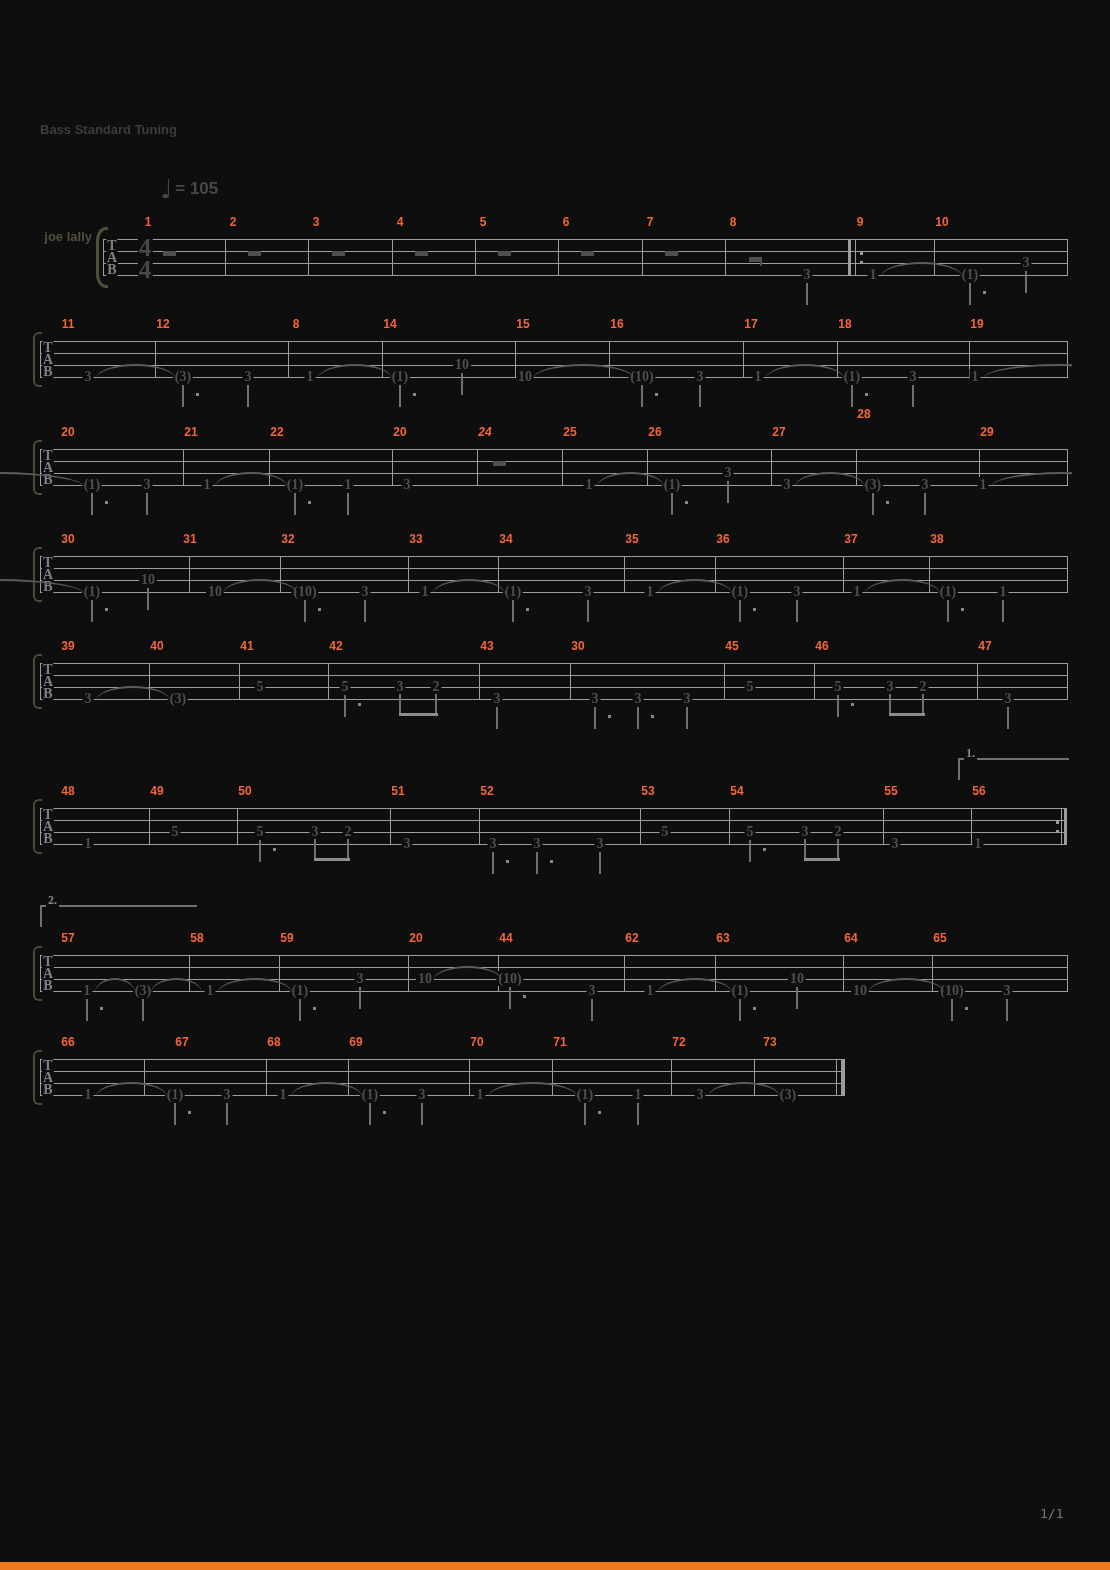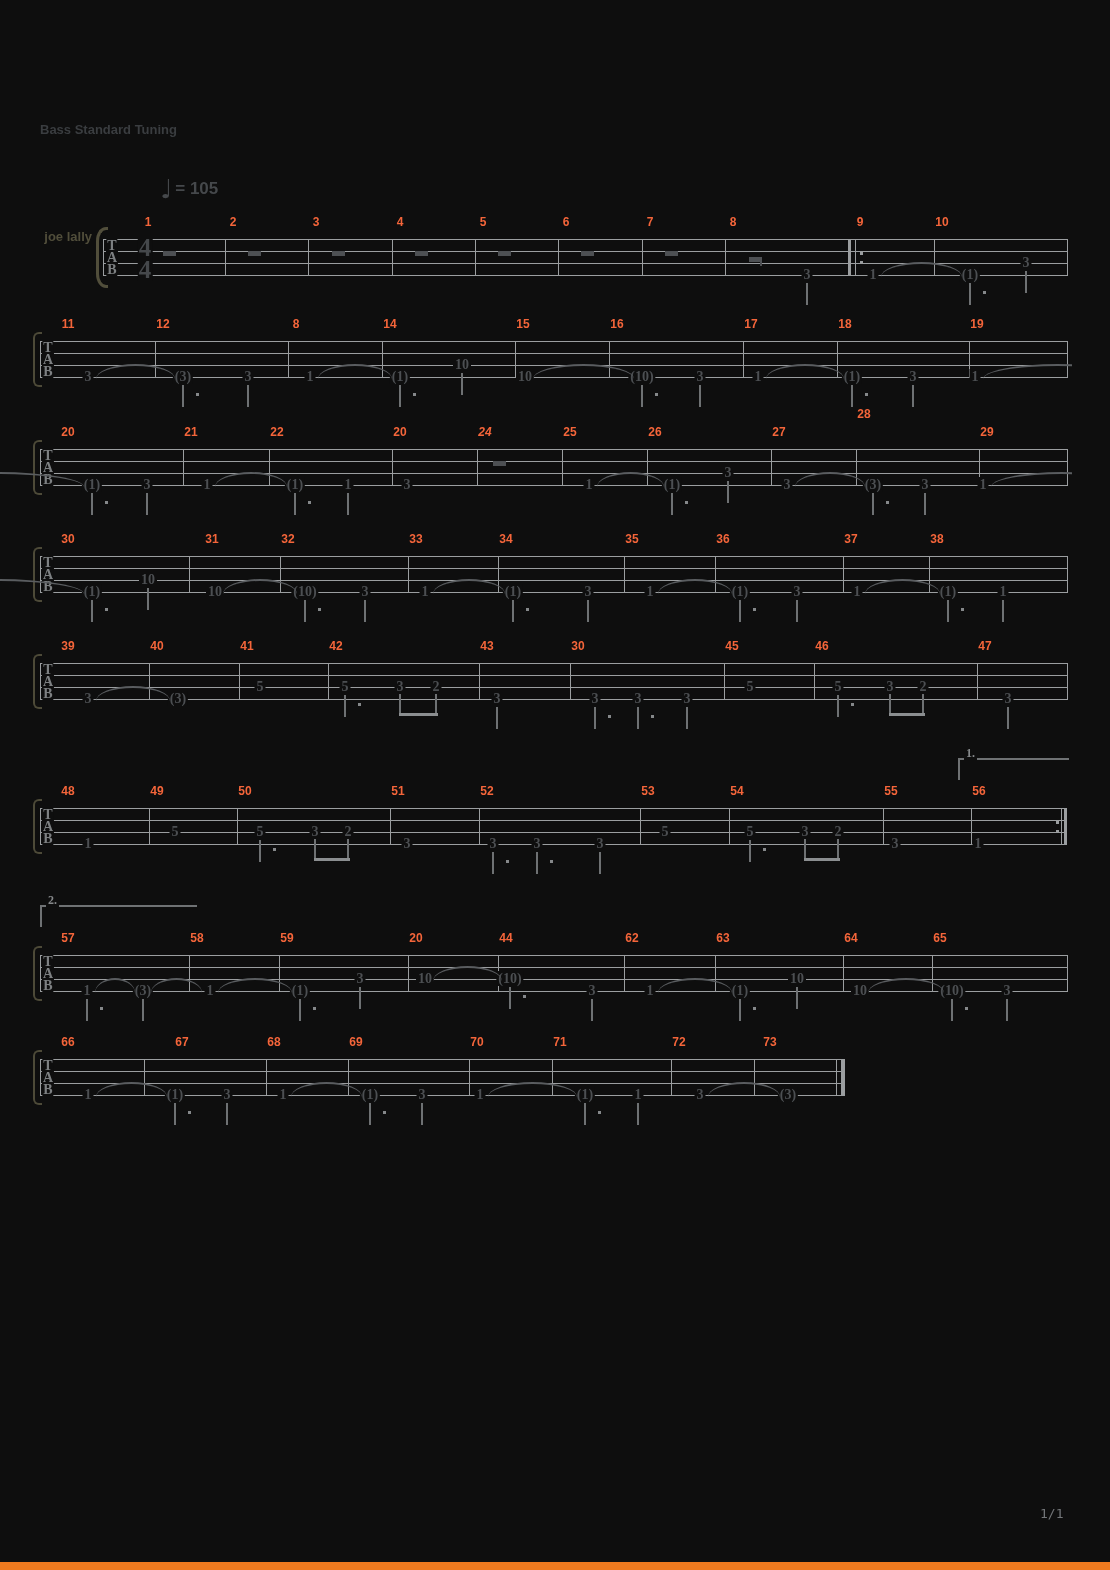--- a/index.html
+++ b/index.html
@@ -250,21 +250,21 @@
       <div class="bl" style="left: 624px; top: 70px; height: 37px;"></div>
       <div class="bl" style="left: 715px; top: 70px; height: 37px;"></div>
       <div class="bl" style="left: 843px; top: 70px; height: 37px;"></div>
       <div class="bl" style="left: 929px; top: 70px; height: 37px;"></div>
       <div class="bl" style="left: 1067px; top: 70px; height: 37px;"></div>
       <div class="clef" style="left: 48px; top: 70px;">T</div>
       <div class="clef" style="left: 48px; top: 82px;">A</div>
       <div class="clef" style="left: 48px; top: 94px;">B</div>
       <div class="brk" style="left: 33px; top: 61px; height: 51px;"></div>
       <div class="mn" style="left: 68px; top: 46px;">30</div>
-      <div class="mn" style="left: 212px; top: 46px;">31</div>
+      <div class="mn" style="left: 190px; top: 46px;">31</div>
       <div class="mn" style="left: 288px; top: 46px;">32</div>
       <div class="mn" style="left: 416px; top: 46px;">33</div>
       <div class="mn" style="left: 506px; top: 46px;">34</div>
       <div class="mn" style="left: 632px; top: 46px;">35</div>
       <div class="mn" style="left: 723px; top: 46px;">36</div>
       <div class="mn" style="left: 851px; top: 46px;">37</div>
       <div class="mn" style="left: 937px; top: 46px;">38</div>
       <div class="fn" style="left: 92px; top: 98px;">(1)</div>
       <div class="stem" style="left: 91px; top: 114px; height: 22px;"></div>
       <div class="dot" style="left: 105px; top: 122px;"></div>

